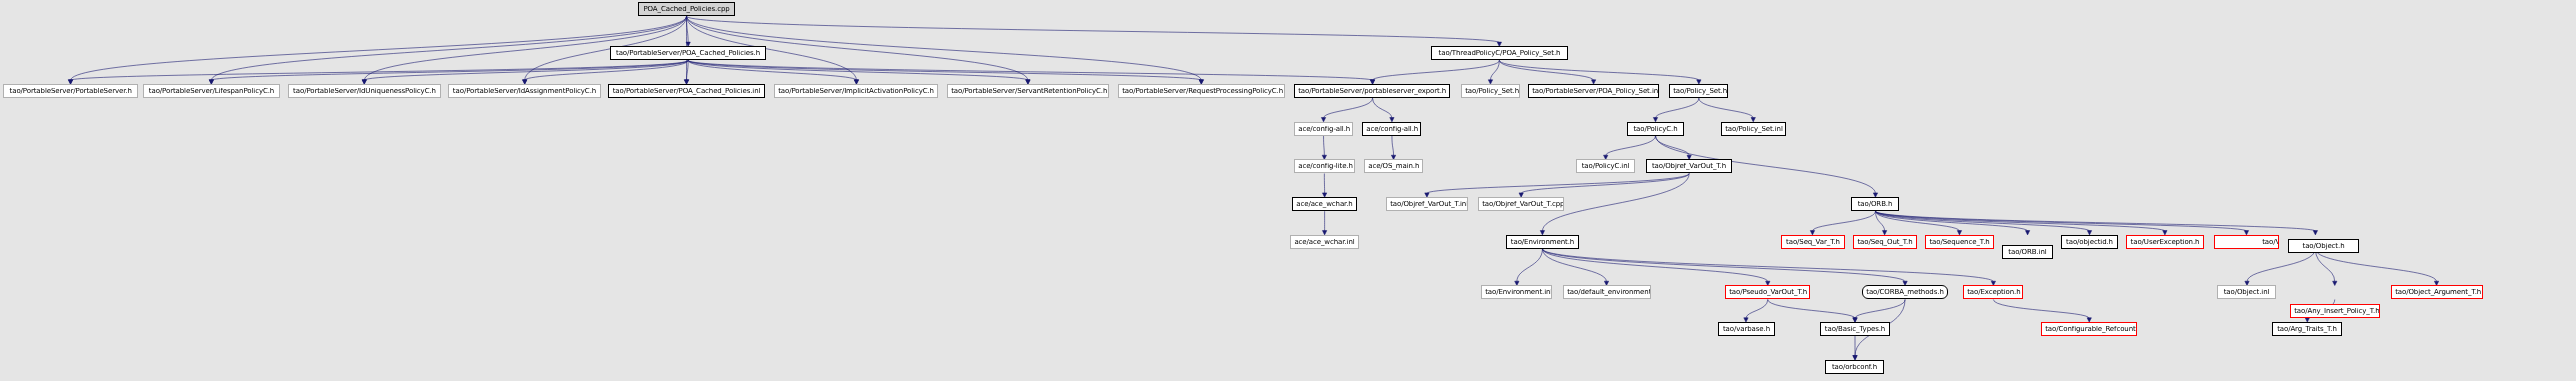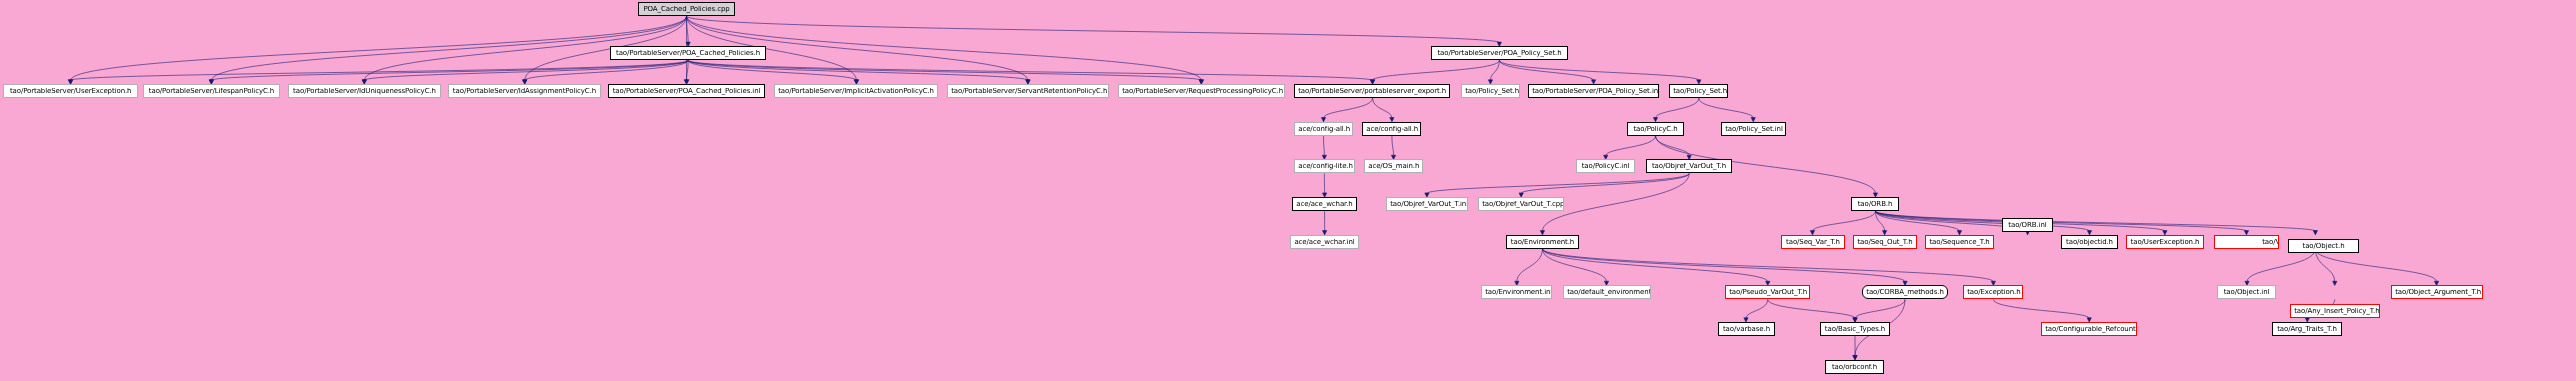--- a/index.html
+++ b/index.html
@@ -1,16 +1,16 @@
 <!DOCTYPE html>
 <html style="font-size:8.6px"><head>
 <meta charset="utf-8">
 <style>
   html,body{margin:0;padding:0;background:#ffffff;}
-  #graph{position:relative;width:2576px;height:382px;background:#f9a8d4;
+  #graph{position:relative;width:2576px;height:382px;background:#e5e5e5;
          font-family:"DejaVu Sans","Liberation Sans",sans-serif;}
   .node{position:absolute;box-sizing:border-box;display:flex;align-items:center;
         justify-content:center;white-space:nowrap;background:#ffffff;
         font-size:7px;line-height:1;color:#000;height:14px;letter-spacing:-0.1px;}
   .node.grey{border:0.5px solid #b0b0b0;}
   .node.black{border:0.5px solid #000000;}
   .node.red{border:0.5px solid #ff0000;}
   .node.root{border:0.5px solid #000000;background:#d3d3d3;}
   .node span{padding:0 3.2px;overflow:hidden;text-overflow:clip;}
   svg.edges{position:absolute;left:0;top:0;width:2576px;height:382px;
@@ -145,24 +145,24 @@
       <polygon points="3445,668 3441,660 3449,660"></polygon>
     </svg>
   <div id="nodes">
       <div class="node root" style="left: 638px; top: 2.2px; width: 97px;">
         <span>POA_Cached_Policies.cpp</span>
       </div>
       <div class="node black" style="left: 610px; top: 46px; width: 156px;">
         <span>tao/PortableServer/POA_Cached_Policies.h</span>
       </div>
       <div class="node black" style="left: 1431px; top: 46px; width: 137px;">
-        <span>tao/PortableServer/POA_Policy_Set.h</span>
+        <span>tao/ThreadPolicyC/POA_Policy_Set.h</span>
       </div>
       <div class="node grey" style="left: 3.2px; top: 84px; width: 135px;">
-        <span>tao/PortableServer/UserException.h</span>
+        <span>tao/PortableServer/PortableServer.h</span>
       </div>
       <div class="node grey" style="left: 143px; top: 84px; width: 137px;">
         <span>tao/PortableServer/LifespanPolicyC.h</span>
       </div>
       <div class="node grey" style="left: 288px; top: 84px; width: 153px;">
         <span>tao/PortableServer/IdUniquenessPolicyC.h</span>
       </div>
       <div class="node grey" style="left: 448px; top: 84px; width: 153px;">
         <span>tao/PortableServer/IdAssignmentPolicyC.h</span>
       </div>
@@ -234,21 +234,21 @@
       </div>
       <div class="node red" style="left: 1781px; top: 235px; width: 64px;">
         <span>tao/Seq_Var_T.h</span>
       </div>
       <div class="node red" style="left: 1853px; top: 235px; width: 64px;">
         <span>tao/Seq_Out_T.h</span>
       </div>
       <div class="node red" style="left: 1925px; top: 235px; width: 69px;">
         <span>tao/Sequence_T.h</span>
       </div>
-      <div class="node black" style="left: 2002px; top: 218px; width: 51px;">
+      <div class="node black" style="left: 2002px; top: 245px; width: 51px;">
         <span>tao/ORB.inl</span>
       </div>
       <div class="node black" style="left: 2061px; top: 235px; width: 57px;">
         <span>tao/objectid.h</span>
       </div>
       <div class="node red" style="left: 2126px; top: 235px; width: 78px;">
         <span>tao/UserException.h</span>
       </div>
       <div class="node red" style="left: 2214px; top: 235px; width: 65px; padding-left: 44px;">
         <span>tao/VarOut_T.h</span>

